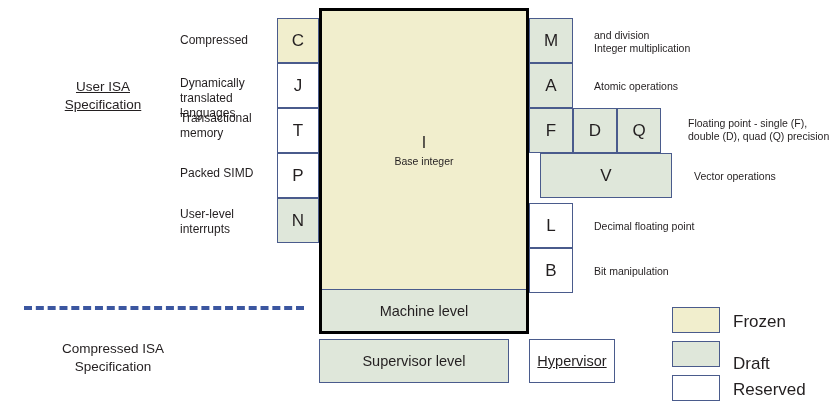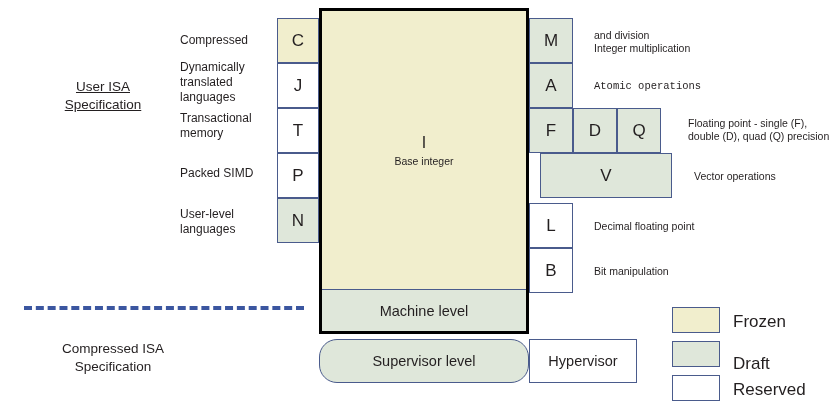--- a/index.html
+++ b/index.html
@@ -125,37 +125,37 @@
 
   <div class="abs section-title" style="left:28px; top:340px; width:170px;">
     <div>Compressed ISA</div>
     <div>Specification</div>
   </div>
 
   <div class="abs left-label" style="left:180px; top:33px; width:90px;">
     <div>Compressed</div>
   </div>
 
-  <div class="abs left-label" style="left:180px; top:60px; width:90px;">
+  <div class="abs left-label" style="left:180px; top:76px; width:90px;">
     <div>Dynamically</div>
     <div>translated languages</div>
   </div>
 
   <div class="abs left-label" style="left:180px; top:111px; width:90px;">
     <div>Transactional</div>
     <div>memory</div>
   </div>
 
   <div class="abs left-label" style="left:180px; top:166px; width:90px;">
     <div>Packed SIMD</div>
   </div>
 
   <div class="abs left-label" style="left:180px; top:207px; width:90px;">
     <div>User-level</div>
-    <div>languages</div>
+    <div>interrupts</div>
   </div>
 
   <div class="abs box frozen ext-letter" style="left:277px; top:18px; width:42px; height:45px;">
     <span>C</span>
   </div>
   <div class="abs box reserved ext-letter" style="left:277px; top:63px; width:42px; height:45px;">
     <span>J</span>
   </div>
   <div class="abs box reserved ext-letter" style="left:277px; top:108px; width:42px; height:45px;">
     <span>T</span>
@@ -200,21 +200,21 @@
   </div>
   <div class="abs box reserved ext-letter" style="left:529px; top:248px; width:44px; height:45px;">
     <span>B</span>
   </div>
 
   <div class="abs right-label" style="left:594px; top:29px; width:180px;">
     <div>and division</div>
     <div>Integer multiplication</div>
   </div>
 
-  <div class="abs right-label" style="left:594px; top:80px; width:180px;font-family:Liberation Mono, monospace;">
+  <div class="abs right-label" style="left:594px; top:80px; width:180px;">
     <div>Atomic operations</div>
   </div>
 
   <div class="abs right-label" style="left:688px; top:117px; width:160px;">
     <div>Floating point - single (F),</div>
     <div>double (D), quad (Q) precision</div>
   </div>
 
   <div class="abs right-label" style="left:694px; top:170px; width:160px;">
     <div>Vector operations</div>
@@ -223,24 +223,24 @@
   <div class="abs right-label" style="left:594px; top:265px; width:180px;">
     <div>Bit manipulation</div>
   </div>
 
   <div class="abs right-label" style="left:594px; top:220px; width:180px;">
     <div>Decimal floating point</div>
   </div>
 
   <div id="divider" class="abs" style="left:24px; top:306px; width:280px;"></div>
 
-  <div class="abs box draft wide-label" style="left:319px; top:339px; width:210px; height:44px;border-radius:18px;">
+  <div class="abs box draft wide-label" style="left:319px; top:339px; width:190px; height:44px;">
     <span>Supervisor level</span>
   </div>
-  <div class="abs box reserved wide-label" style="left:529px; top:339px; width:108px; height:44px;">
+  <div class="abs box reserved wide-label" style="left:529px; top:339px; width:86px; height:44px;text-decoration:underline;">
     <span>Hypervisor</span>
   </div>
 
   <div class="abs legend-box frozen" style="left:672px; top:307px; width:48px; height:26px;"></div>
   <div class="abs legend-text" style="left:733px; top:312px;">Frozen</div>
 
   <div class="abs legend-box draft" style="left:672px; top:341px; width:48px; height:26px;"></div>
   <div class="abs legend-text" style="left:733px; top:354px;">Draft</div>
 
   <div class="abs legend-box reserved" style="left:672px; top:375px; width:48px; height:26px;"></div>

